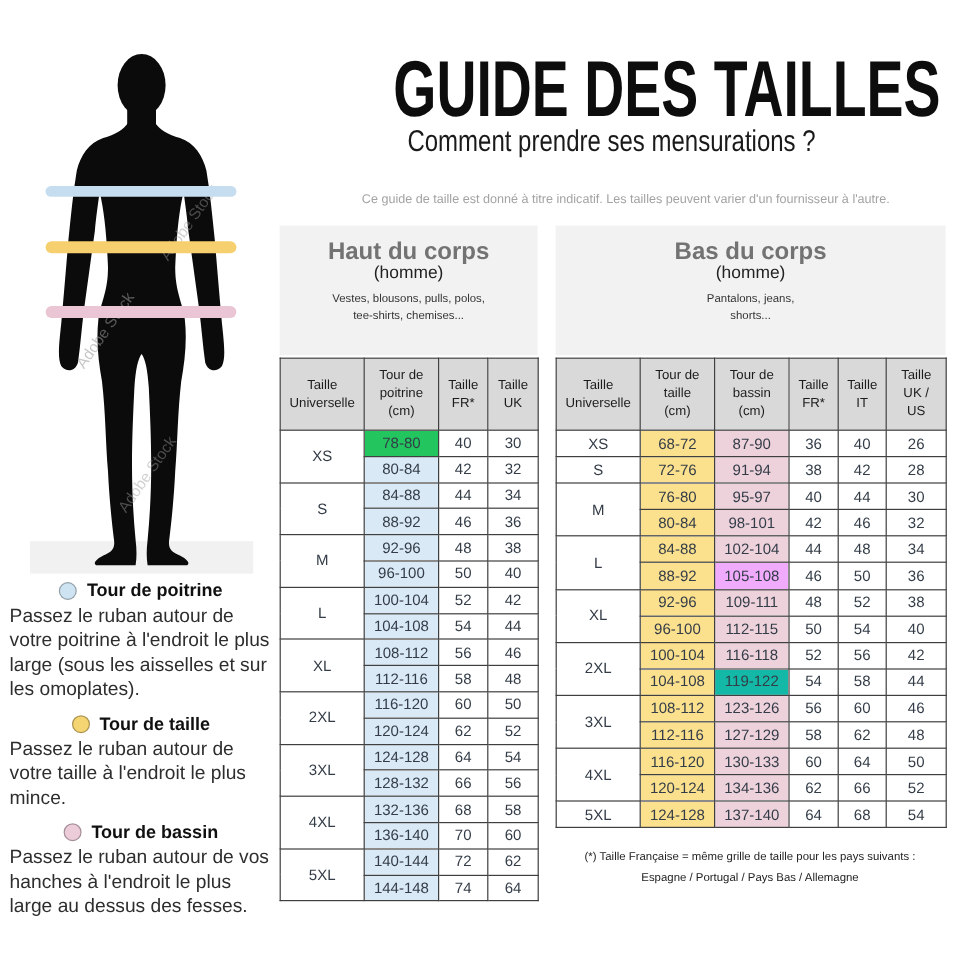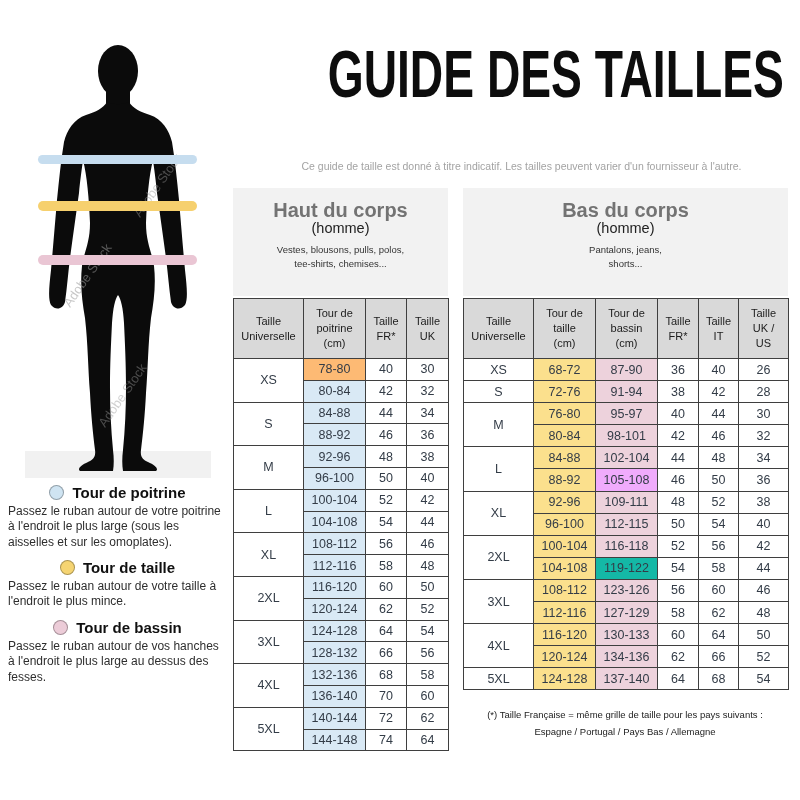--- a/index.html
+++ b/index.html
@@ -41,29 +41,32 @@
     font-size:9.5px; color:#222; line-height:1.8; white-space:nowrap; }
 
   
   #figure-svg { position:absolute; left:10px; top:8px; }
   .legend { position:absolute; left:8px; top:484px; width:219px; display:flex; flex-direction:column;
     gap:9px; }
   .legend-head { display:flex; align-items:center; justify-content:center; gap:8px;
     font-size:15px; font-weight:bold; color:#101010; margin-bottom:3px; }
   .legend-dot { width:15px; height:15px; border-radius:50%; border:1.5px solid rgba(0,0,0,.30);
     display:inline-block; flex:0 0 auto; }
-  .legend-desc { font-size:12px; color:#2e2e2e; line-height:1.28; }
+  .legend-desc { font-size:16px; color:#2e2e2e; line-height:1.28; }
 </style>
 </head>
 <body>
 
 <div id="canvas">
 
   <div class="page-title">
     <span class="cond">GUIDE DES TAILLES</span>
+  </div>
+  <div class="page-subtitle">
+    <span class="cond2">Comment prendre ses mensurations ?</span>
   </div>
   <div class="disclaimer">Ce guide de taille est donné à titre indicatif. Les tailles peuvent varier d'un fournisseur à l'autre.</div>
 
   <svg id="figure-svg" width="215" height="472" viewBox="0 0 215 472">
     <rect x="15" y="443" width="186" height="27" fill="#f1f1f1"></rect>
     <ellipse cx="108" cy="63" rx="20" ry="26" fill="#0b0b0b"></ellipse>
     <rect x="96" y="78" width="24" height="24" fill="#0b0b0b"></rect>
     <path fill="#0b0b0b" d="
       M97,94
       C93,100 86,104 76,107 C64,111 57,122 54,134
@@ -151,21 +154,21 @@
 (cm)</th>
           <th>Taille
 FR*</th>
           <th>Taille
 UK</th>
         </tr>
       </thead>
       <tbody>
         <tr>
           <td rowspan="2">XS</td>
-          <td style="background-color: #fdba74; margin-top: 33px;">78-80</td>
+          <td style="background-color: #22c55e; margin-top: 33px;">78-80</td>
           <td>40</td>
           <td>30</td>
         </tr>
         <tr>
           <td style="background-color: rgb(217, 233, 245);">80-84</td>
           <td>42</td>
           <td>32</td>
         </tr>
         <tr>
           <td rowspan="2">S</td>

